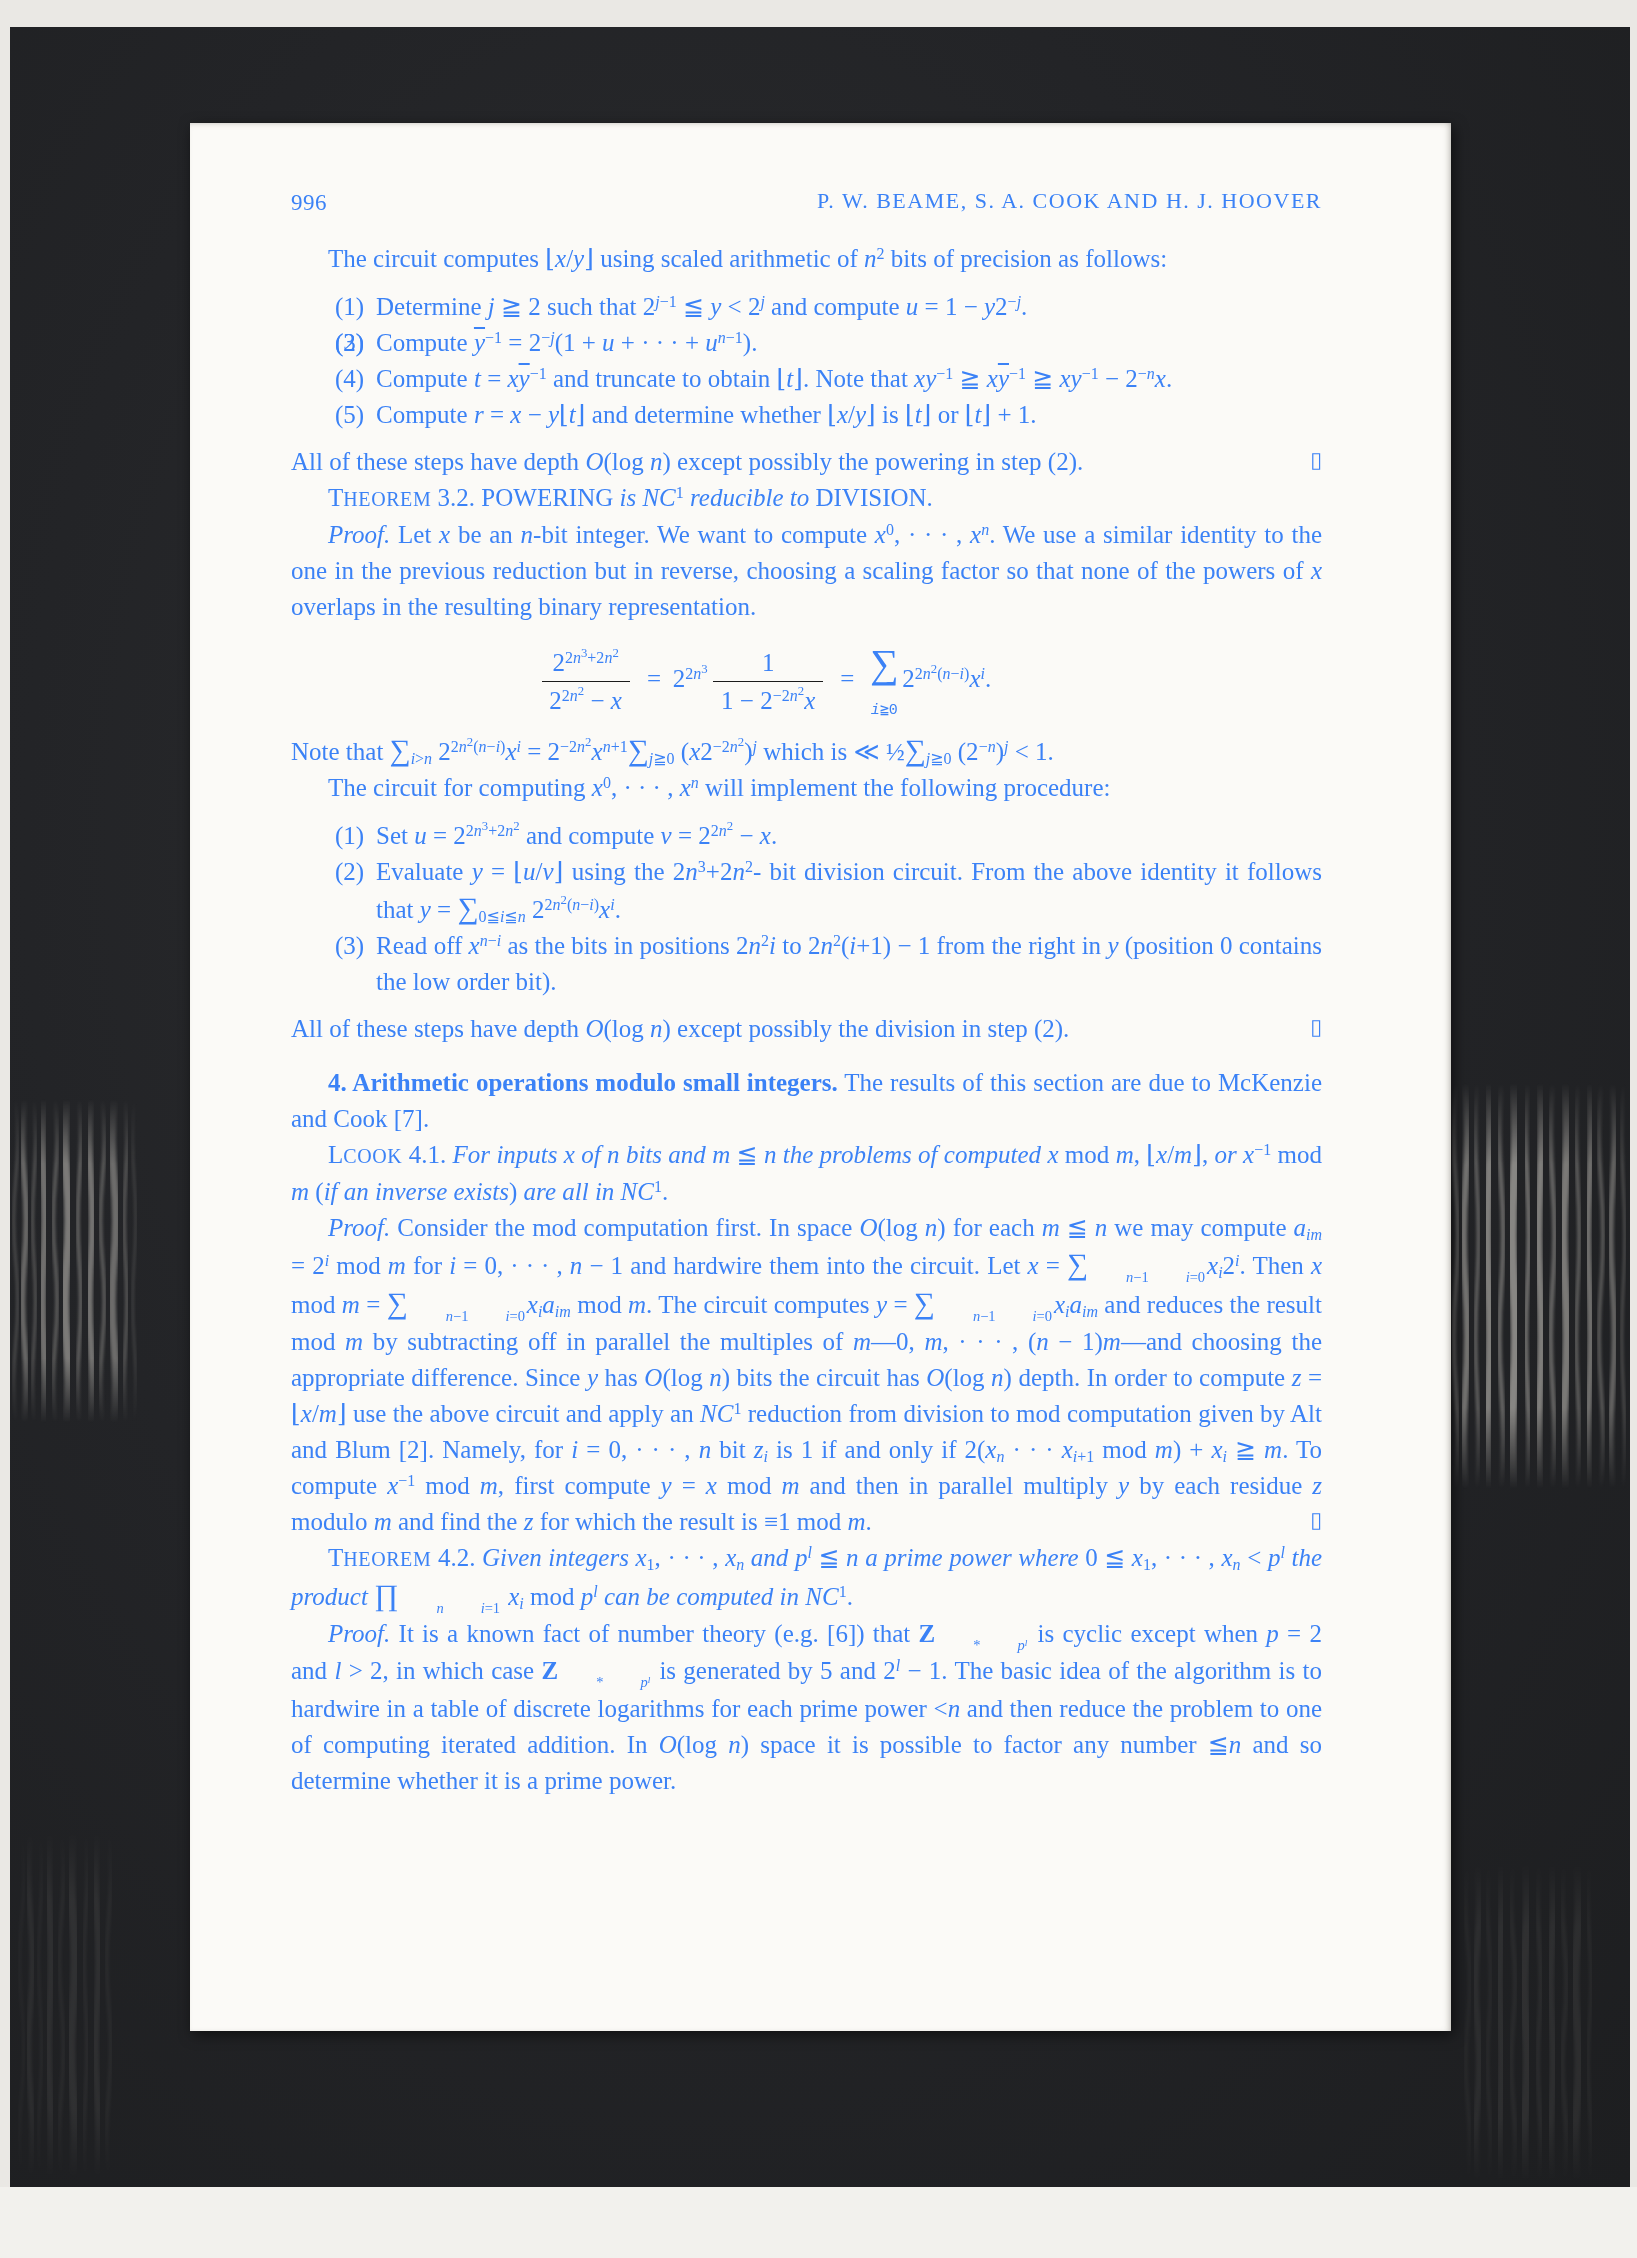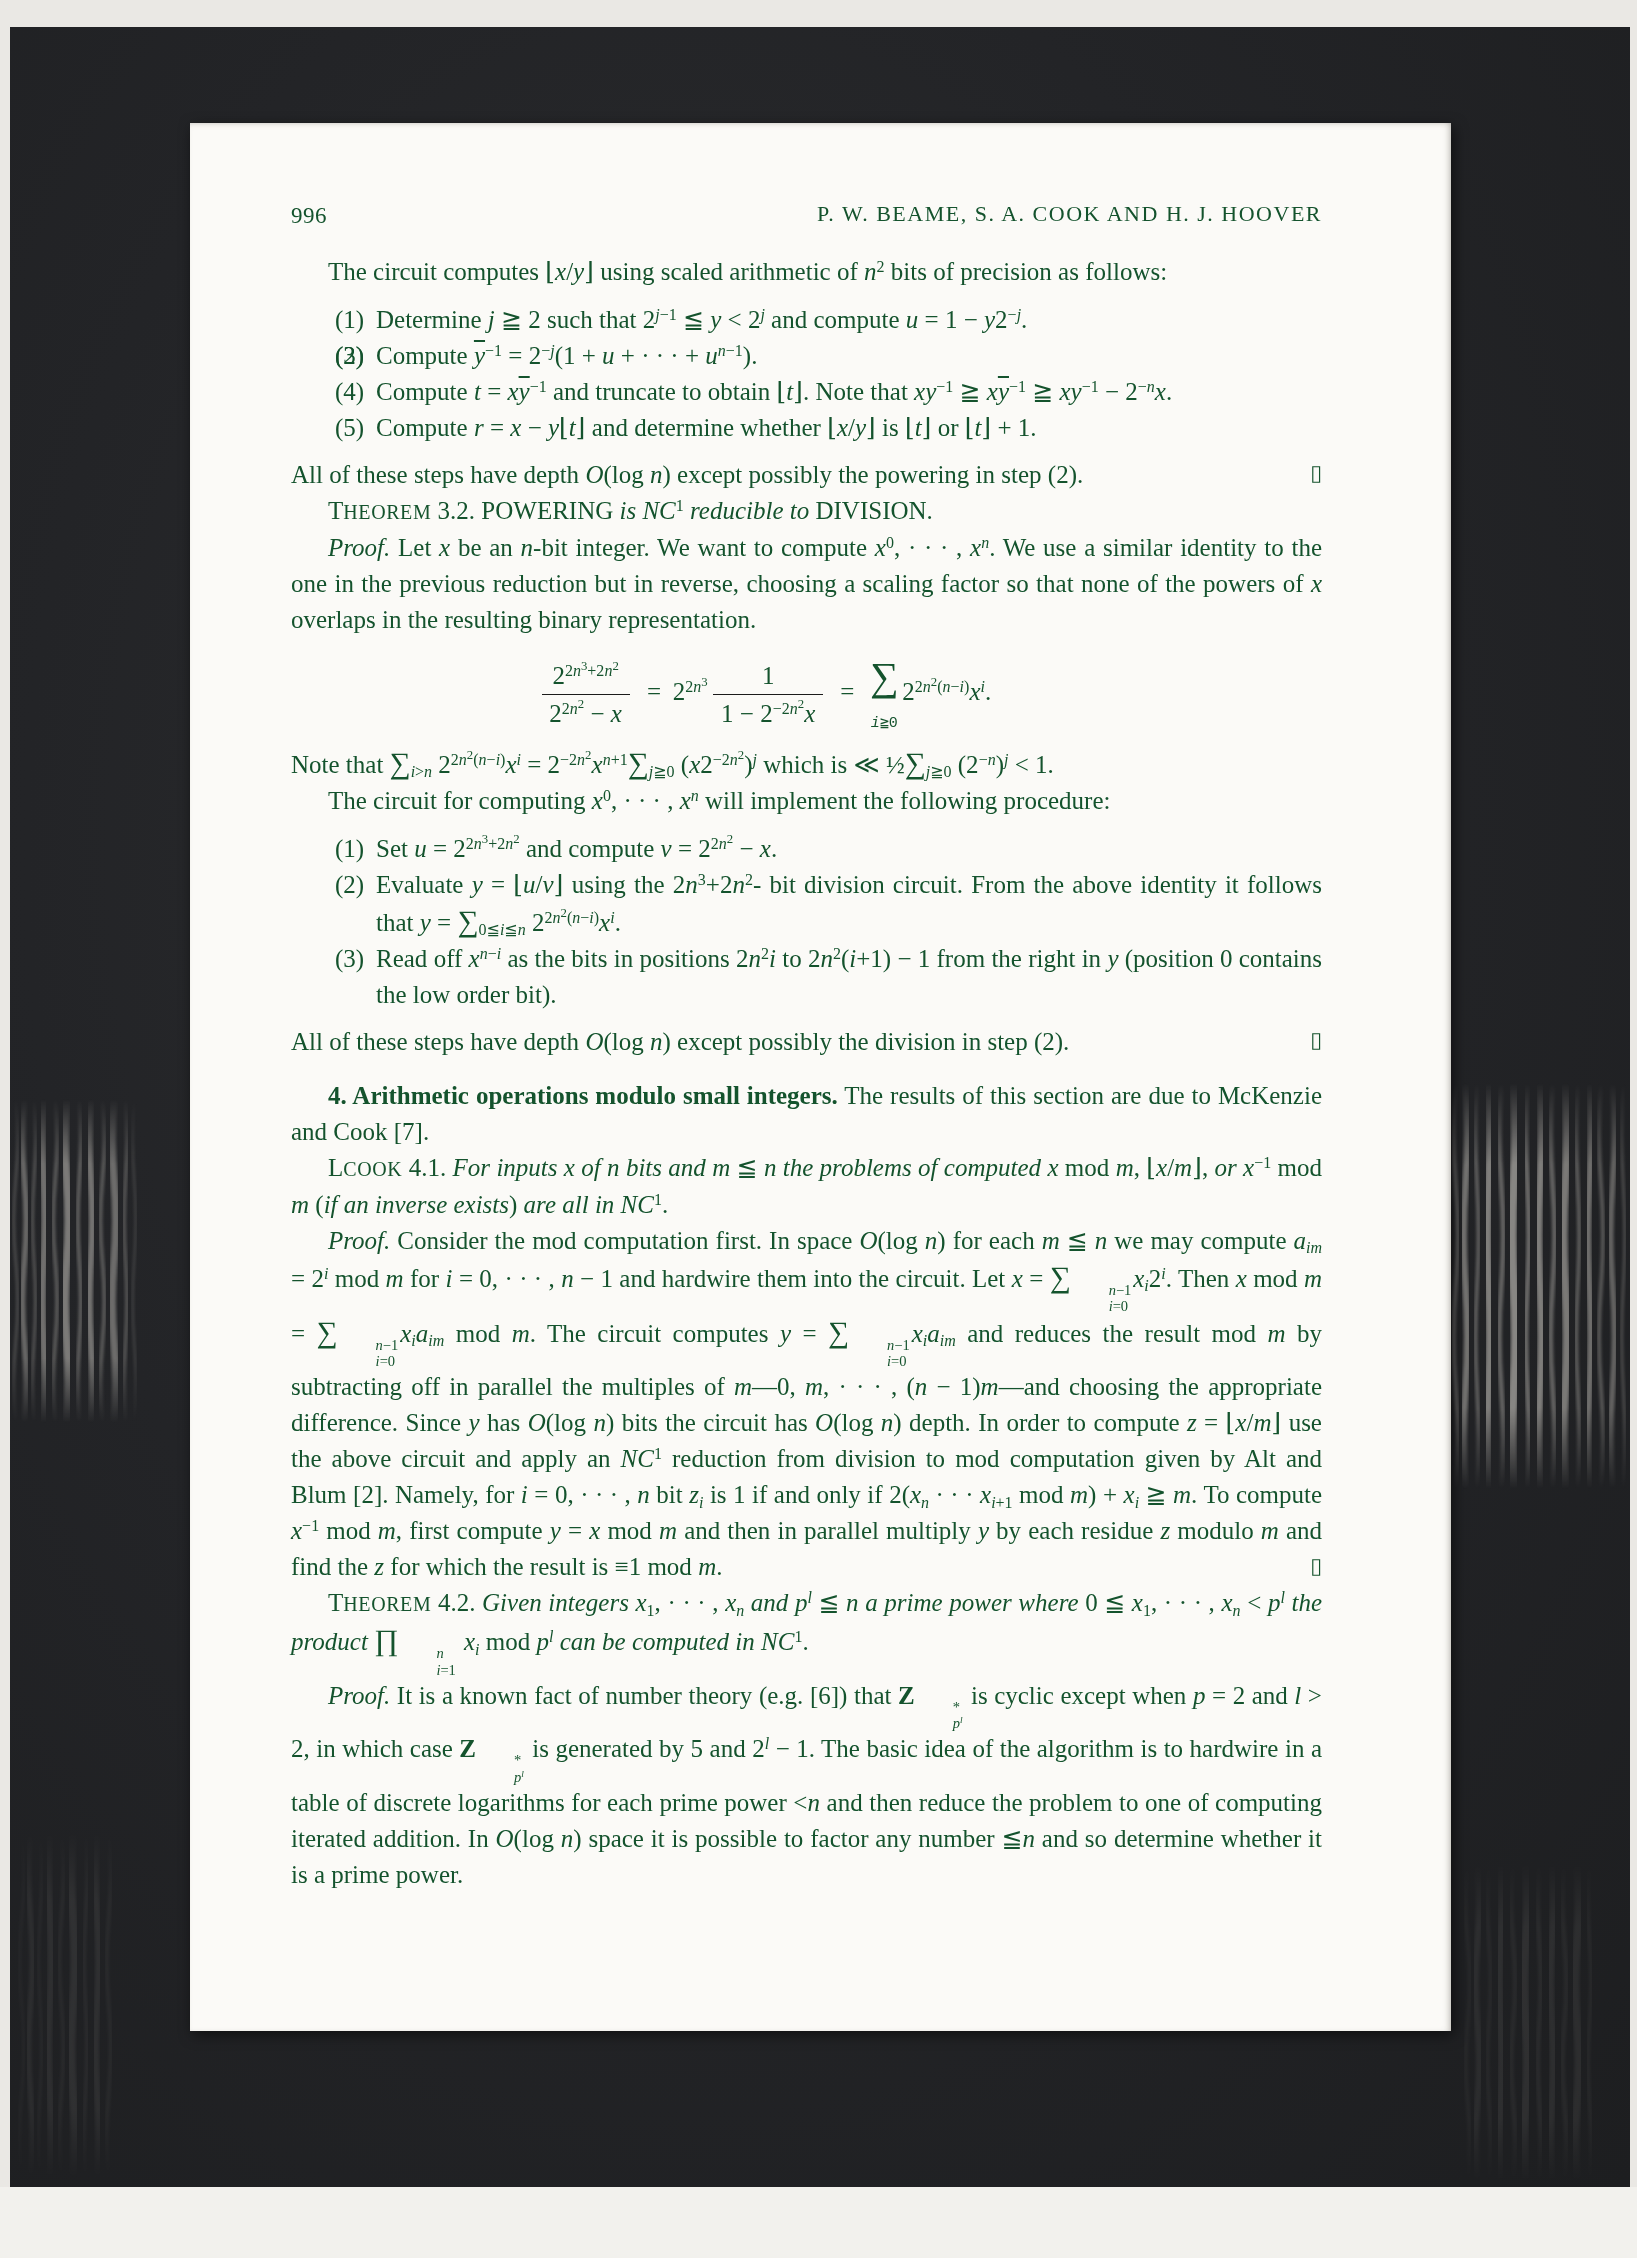--- a/index.html
+++ b/index.html
@@ -24,42 +24,42 @@
   }
   .streaks svg{width:100%;height:100%;display:block;}
   .page{
     position:absolute;left:190px;top:123px;width:1261px;height:1908px;
     background:#fbfaf7;z-index:3;overflow:hidden;
     box-shadow:2.9px 3.9px 13.5px rgba(0,0,0,.6),
                inset -4.8px 0 7.7px -3.9px rgba(95,90,80,.45),
                inset 0 3.9px 7.7px -4.8px rgba(95,90,80,.35);
   }
   .content{
-    position:absolute;left:101px;top:73px;width:1031px;
-    color:#14532d;font-size:25px;line-height:36px;text-align:justify;
+    position:absolute;left:101px;top:60px;width:1031px;
+    color:#3b82f6;font-size:25px;line-height:36px;text-align:justify;
   }
   .pg-header{position:relative;height:33px;margin-bottom:25px;}
   .pg-num{position:absolute;left:0;top:1.9px;font-size:23px;letter-spacing:0.5px;}
   .pg-title{display:block;text-align:right;font-size:22px;letter-spacing:1.5px;}
   .para{position:relative;margin:0;}
   .para.indent{text-indent:37px;}
   .mt-sm{margin-top:11.6px;}
   .mt-md{margin-top:17.4px;}
   .list{margin:11.6px 0;}
   .li{position:relative;padding-left:85px;}
   .li-label{position:absolute;left:44px;}
   .equation{position:relative;margin:19.3px 0 13.5px;text-align:center;transform:translateX(-43px);}
   .qed{position:absolute;right:0;bottom:1.9px;font-size:.85em;}
   sup{font-size:.64em;vertical-align:baseline;position:relative;top:-.5em;line-height:0;}
   sub{font-size:.64em;vertical-align:baseline;position:relative;top:.28em;line-height:0;}
   sup sup{font-size:.8em;top:-.45em;}
   .ov{text-decoration:overline;}
   .sc{font-size:.8em;letter-spacing:0.6px;}
   .sum,.prod{font-size:1.18em;}
-  .ss{display:inline-flex;flex-direction:column;align-items:flex-start;
+  .ss{display:inline-flex;flex-direction:row;align-items:flex-end;
       font-size:.58em;line-height:1.12;vertical-align:-.55em;margin:0 1.9px 0 1px;}
   .ss span{display:block;}
   .frac{display:inline-block;vertical-align:middle;text-align:center;margin:0 5.8px;line-height:1.25;}
   .frac .num{display:block;border-bottom:1.9px solid #1b1b1b;padding:0 7.7px 2.9px;}
   .frac .den{display:block;padding:2.9px 7.7px 0;}
   .rel{margin:0 11.6px;}
   .bigop{display:inline-flex;flex-direction:column;align-items:center;vertical-align:middle;margin:0 3.9px;line-height:1;}
   .bigop .op{font-size:1.6em;}
   .bigop .lim{font-size:.6em;margin-top:19px;font-family:Liberation Mono, monospace;}
 </style>

